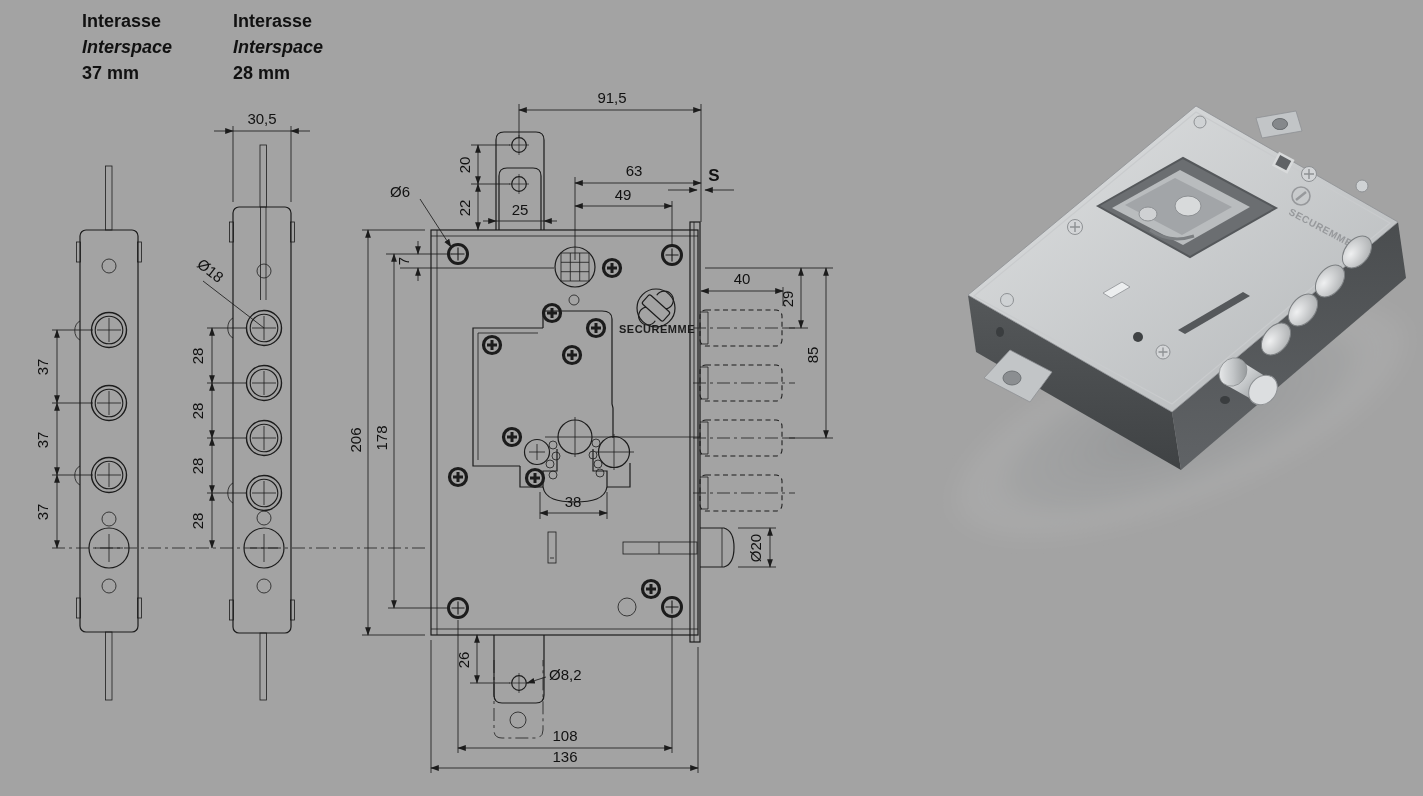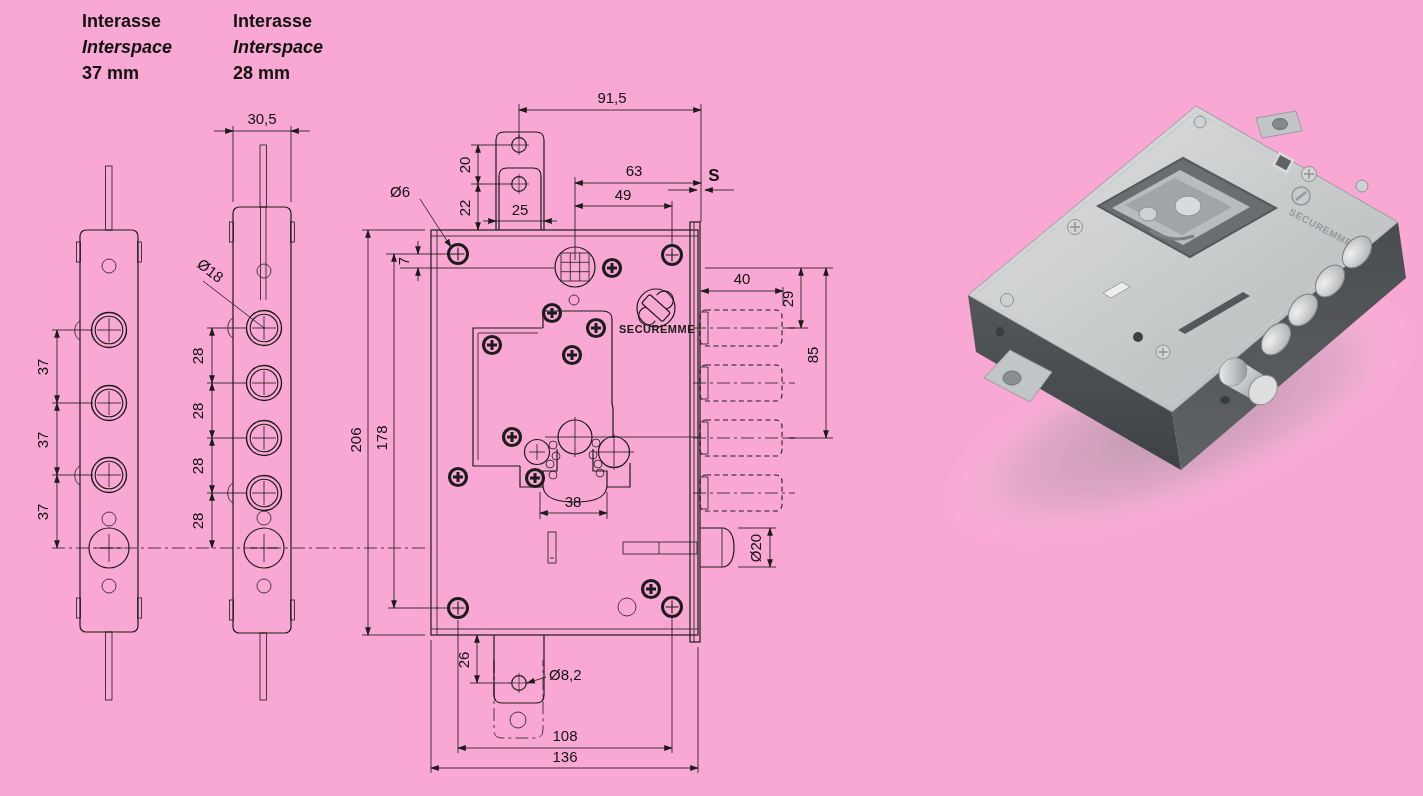--- a/index.html
+++ b/index.html
@@ -1,16 +1,16 @@
 <!DOCTYPE html>
 <html><head>
 <meta charset="utf-8">
 <style>
   html,body{margin:0;padding:0;background:#ffffff;}
-  .stage{position:relative;width:1423px;height:796px;background:#f9a8d4;overflow:hidden;}
+  .stage{position:relative;width:1423px;height:796px;background:#a3a3a3;overflow:hidden;}
   svg{display:block;}
   .ln{stroke:#1c1c1c;stroke-width:1.2;fill:none;}
   .lt{stroke:#1c1c1c;stroke-width:0.8;fill:none;}
   .dm{stroke:#1c1c1c;stroke-width:0.85;fill:none;}
   .cl{stroke:#1c1c1c;stroke-width:0.8;fill:none;stroke-dasharray:13 4 3 4;}
   .hd{stroke:#1c1c1c;stroke-width:1.05;fill:none;stroke-dasharray:5 3.5;}
   .txt{font-family:"Liberation Sans",sans-serif;font-size:15px;fill:#111;}
   .txtb{font-family:"Liberation Sans",sans-serif;font-size:17px;font-weight:bold;fill:#111;}
   .hdr{font-family:"Liberation Sans",sans-serif;font-size:18px;font-weight:bold;fill:#111;}
   .hdri{font-family:"Liberation Sans",sans-serif;font-size:18px;font-weight:bold;font-style:italic;fill:#111;}

